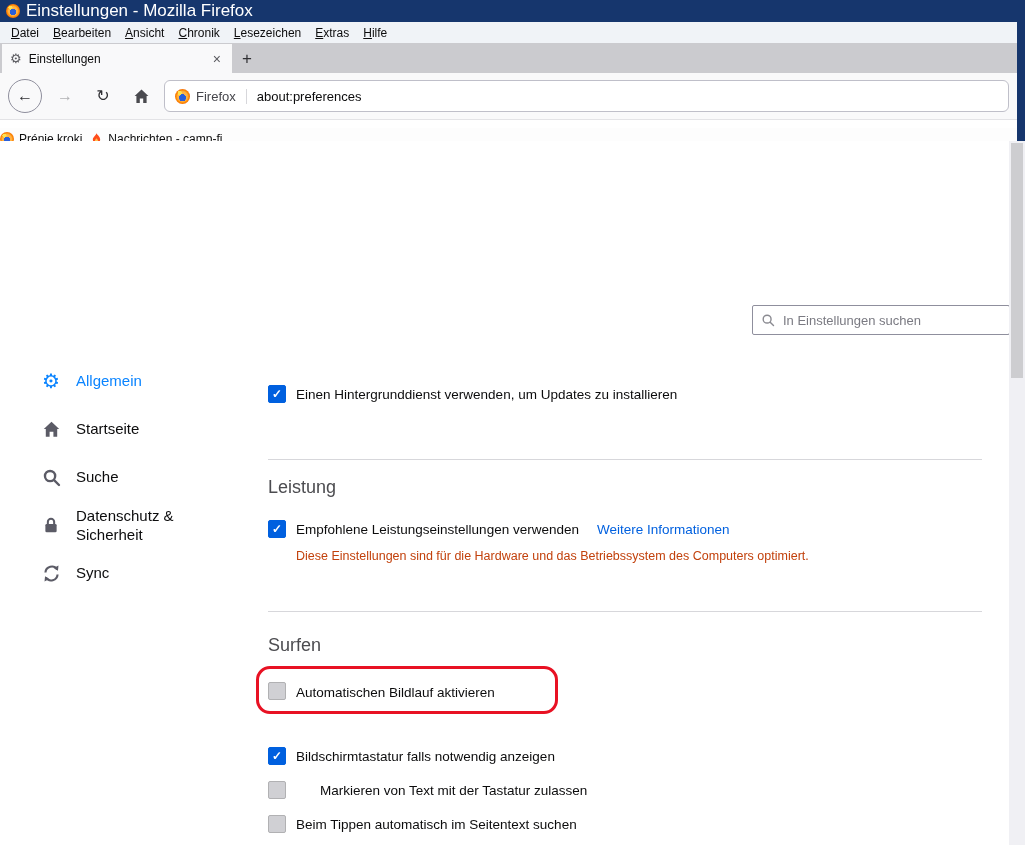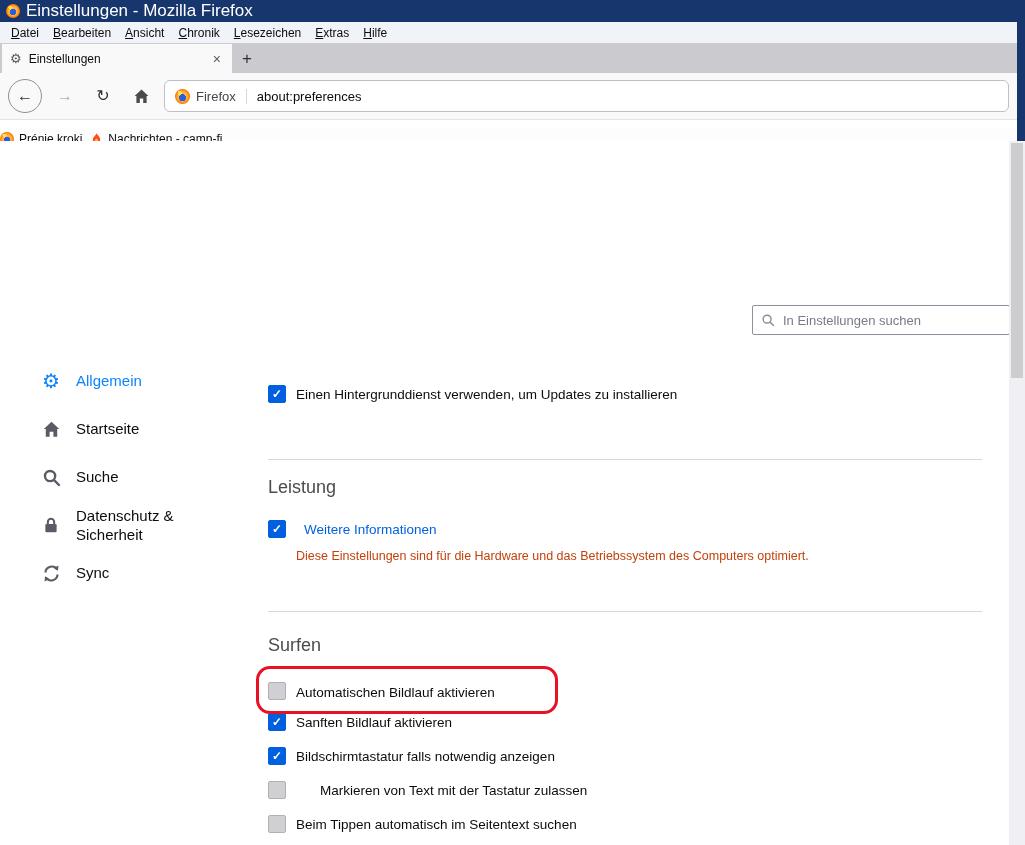--- a/index.html
+++ b/index.html
@@ -193,36 +193,33 @@
   <div class="row" style="top:241px;left:268px;">
     <span class="cb" data-checked="true"></span>
     <span>Einen Hintergrunddienst verwenden, um Updates zu installieren</span>
   </div>
 
   <div class="divider" style="top:318px;left:268px;width:714px;"></div>
 
   <div class="section-title" style="top:336px;left:268px;">Leistung</div>
   <div class="row" style="top:376px;left:268px;">
     <span class="cb" data-checked="true"></span>
+    <span>Empfohlene Leistungseinstellungen verwenden</span>
     <span class="link">Weitere Informationen</span>
   </div>
   <div class="desc" style="top:408px;left:296px;">Diese Einstellungen sind für die Hardware und das Betriebssystem des Computers optimiert.</div>
 
   <div class="divider" style="top:470px;left:268px;width:714px;"></div>
 
   <div class="section-title" style="top:494px;left:268px;">Surfen</div>
 
   <div class="row" style="top:535px;left:268px;align-items:flex-end;">
     <span class="cb" data-checked="false"></span>
     <span>Automatischen Bildlauf aktivieren</span>
   </div>
-  <div class="row" style="top:569px;left:268px;">
-    <span class="cb" data-checked="true"></span>
-    <span>Sanften Bildlauf aktivieren</span>
-  </div>
   <div class="row" style="top:603px;left:268px;">
     <span class="cb" data-checked="true"></span>
     <span>Bildschirmtastatur falls notwendig anzeigen</span>
   </div>
   <div class="row" style="top:637px;left:268px;gap:34px;">
     <span class="cb" data-checked="false"></span>
     <span>Markieren von Text mit der Tastatur zulassen</span>
   </div>
   <div class="row" style="top:671px;left:268px;">
     <span class="cb" data-checked="false"></span>

